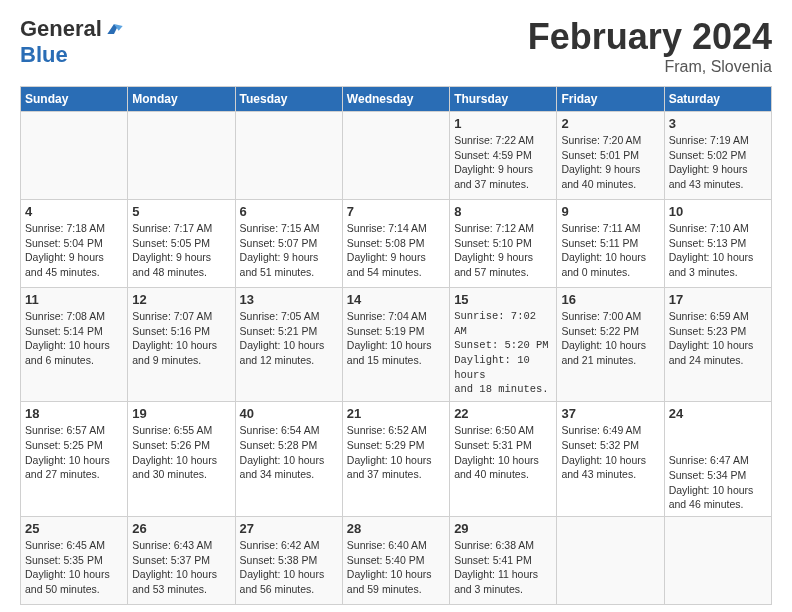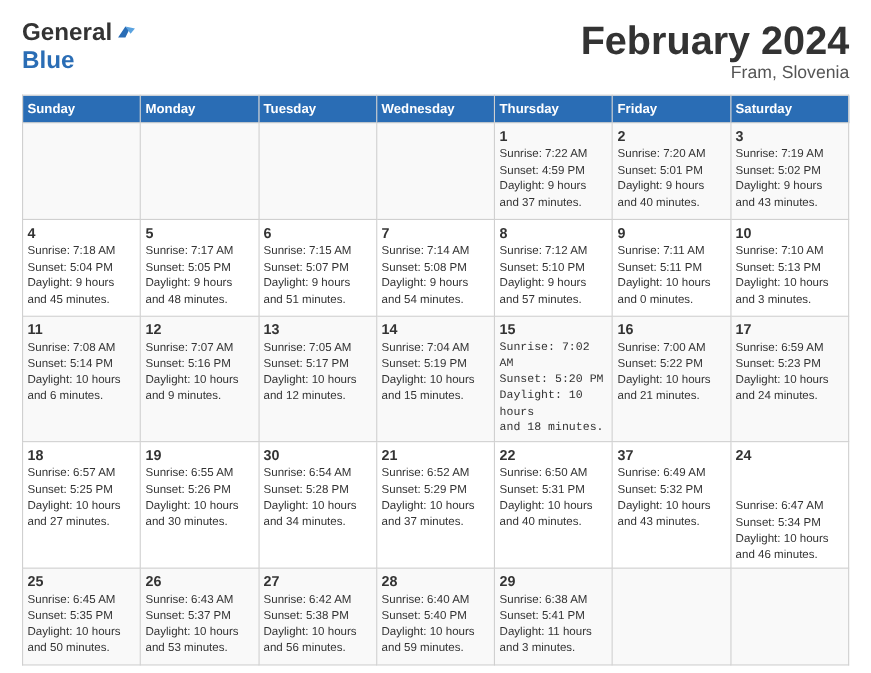--- a/index.html
+++ b/index.html
@@ -224,21 +224,21 @@
           <td>
             <span class="day-num">12</span>
             <div class="day-info" style="white-space: pre-line;">Sunrise: 7:07 AM
 Sunset: 5:16 PM
 Daylight: 10 hours
 and 9 minutes.</div>
           </td>
           <td>
             <span class="day-num">13</span>
             <div class="day-info" style="white-space: pre-line;">Sunrise: 7:05 AM
-Sunset: 5:17 PM
+Sunset: 5:21 PM
 Daylight: 10 hours
 and 12 minutes.</div>
           </td>
           <td>
             <span class="day-num">14</span>
             <div class="day-info" style="white-space: pre-line;">Sunrise: 7:04 AM
 Sunset: 5:19 PM
 Daylight: 10 hours
 and 15 minutes.</div>
           </td>
@@ -273,21 +273,21 @@
 and 27 minutes.</div>
           </td>
           <td>
             <span class="day-num">19</span>
             <div class="day-info" style="white-space: pre-line;">Sunrise: 6:55 AM
 Sunset: 5:26 PM
 Daylight: 10 hours
 and 30 minutes.</div>
           </td>
           <td>
-            <span class="day-num">30</span>
+            <span class="day-num">40</span>
             <div class="day-info" style="white-space: pre-line;">Sunrise: 6:54 AM
 Sunset: 5:28 PM
 Daylight: 10 hours
 and 34 minutes.</div>
           </td>
           <td>
             <span class="day-num">21</span>
             <div class="day-info" style="white-space: pre-line;">Sunrise: 6:52 AM
 Sunset: 5:29 PM
 Daylight: 10 hours

